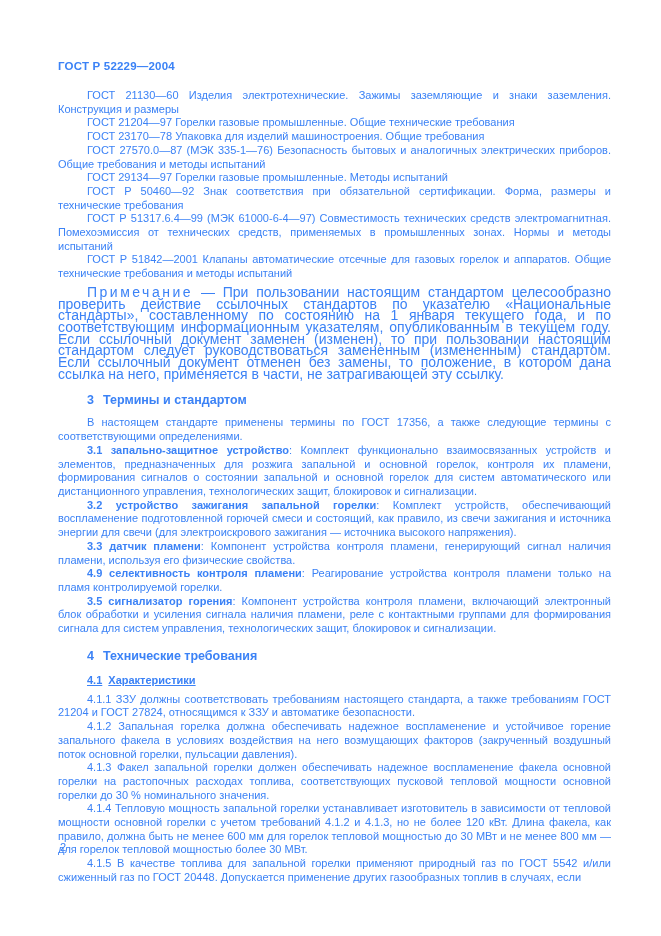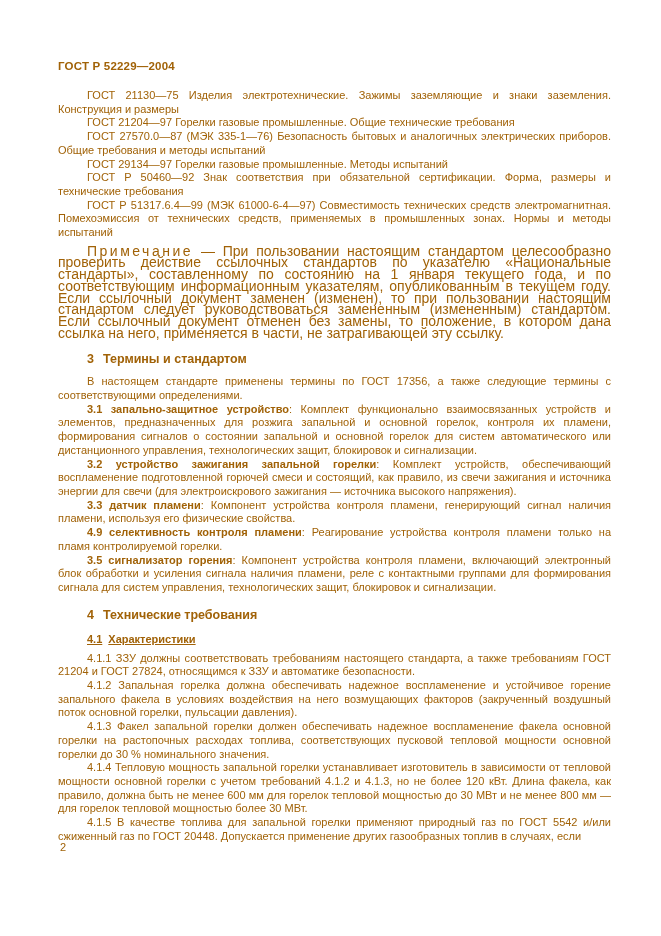--- a/index.html
+++ b/index.html
@@ -6,21 +6,21 @@
     margin: 0;
     padding: 0;
     background: #ffffff;
   }
   .page {
     position: relative;
     width: 661px;
     height: 936px;
     background: #ffffff;
     font-family: "Liberation Sans", sans-serif;
-    color: #a16207;
+    color: #3b82f6;
     overflow: hidden;
   }
   .content {
     position: absolute;
     left: 58px;
     top: 60px;
     width: 553px;
   }
   .doc-header {
     font-size: 11.5px;
@@ -74,26 +74,28 @@
 </style>
 </head>
 <body>
 
 <div class="page">
   <div class="content">
 
     <div class="doc-header">ГОСТ Р 52229—2004</div>
 
     <div>
-      <p class="body-p">ГОСТ 21130—75 Изделия электротехнические. Зажимы заземляющие и знаки заземления. Конструкция и размеры</p>
+      <p class="body-p">ГОСТ 21130—60 Изделия электротехнические. Зажимы заземляющие и знаки заземления. Конструкция и размеры</p>
       <p class="body-p">ГОСТ 21204—97 Горелки газовые промышленные. Общие технические требования</p>
+      <p class="body-p">ГОСТ 23170—78 Упаковка для изделий машиностроения. Общие требования</p>
       <p class="body-p">ГОСТ 27570.0—87 (МЭК 335-1—76) Безопасность бытовых и аналогичных электрических приборов. Общие требования и методы испытаний</p>
       <p class="body-p">ГОСТ 29134—97 Горелки газовые промышленные. Методы испытаний</p>
       <p class="body-p">ГОСТ Р 50460—92 Знак соответствия при обязательной сертификации. Форма, размеры и технические требования</p>
       <p class="body-p">ГОСТ Р 51317.6.4—99 (МЭК 61000-6-4—97) Совместимость технических средств электромагнитная. Помехоэмиссия от технических средств, применяемых в промышленных зонах. Нормы и методы испытаний</p>
+      <p class="body-p">ГОСТ Р 51842—2001 Клапаны автоматические отсечные для газовых горелок и аппаратов. Общие технические требования и методы испытаний</p>
     </div>
 
     <p class="note-p"><span class="note-label">Примечание</span>
       <span>— При пользовании настоящим стандартом целесообразно проверить действие ссылочных стандартов по указателю «Национальные стандарты», составленному по состоянию на 1 января текущего года, и по соответствующим информационным указателям, опубликованным в текущем году. Если ссылочный документ заменен (изменен), то при пользовании настоящим стандартом следует руководствоваться замененным (измененным) стандартом. Если ссылочный документ отменен без замены, то положение, в котором дана ссылка на него, применяется в части, не затрагивающей эту ссылку.</span></p>
 
     <h2 class="section-heading"><span>3</span><span class="heading-title">Термины и стандартом</span></h2>
 
     <p class="body-p">В настоящем стандарте применены термины по ГОСТ 17356, а также следующие термины с соответствующими определениями.</p>
 
     <p class="body-p"><span class="term-label">3.1 запально-защитное устройство</span><span>: Комплект функционально взаимосвязанных устройств и элементов, предназначенных для розжига запальной и основной горелок, контроля их пламени, формирования сигналов о состоянии запальной и основной горелок для систем автоматического или дистанционного управления, технологических защит, блокировок и сигнализации.</span></p>

